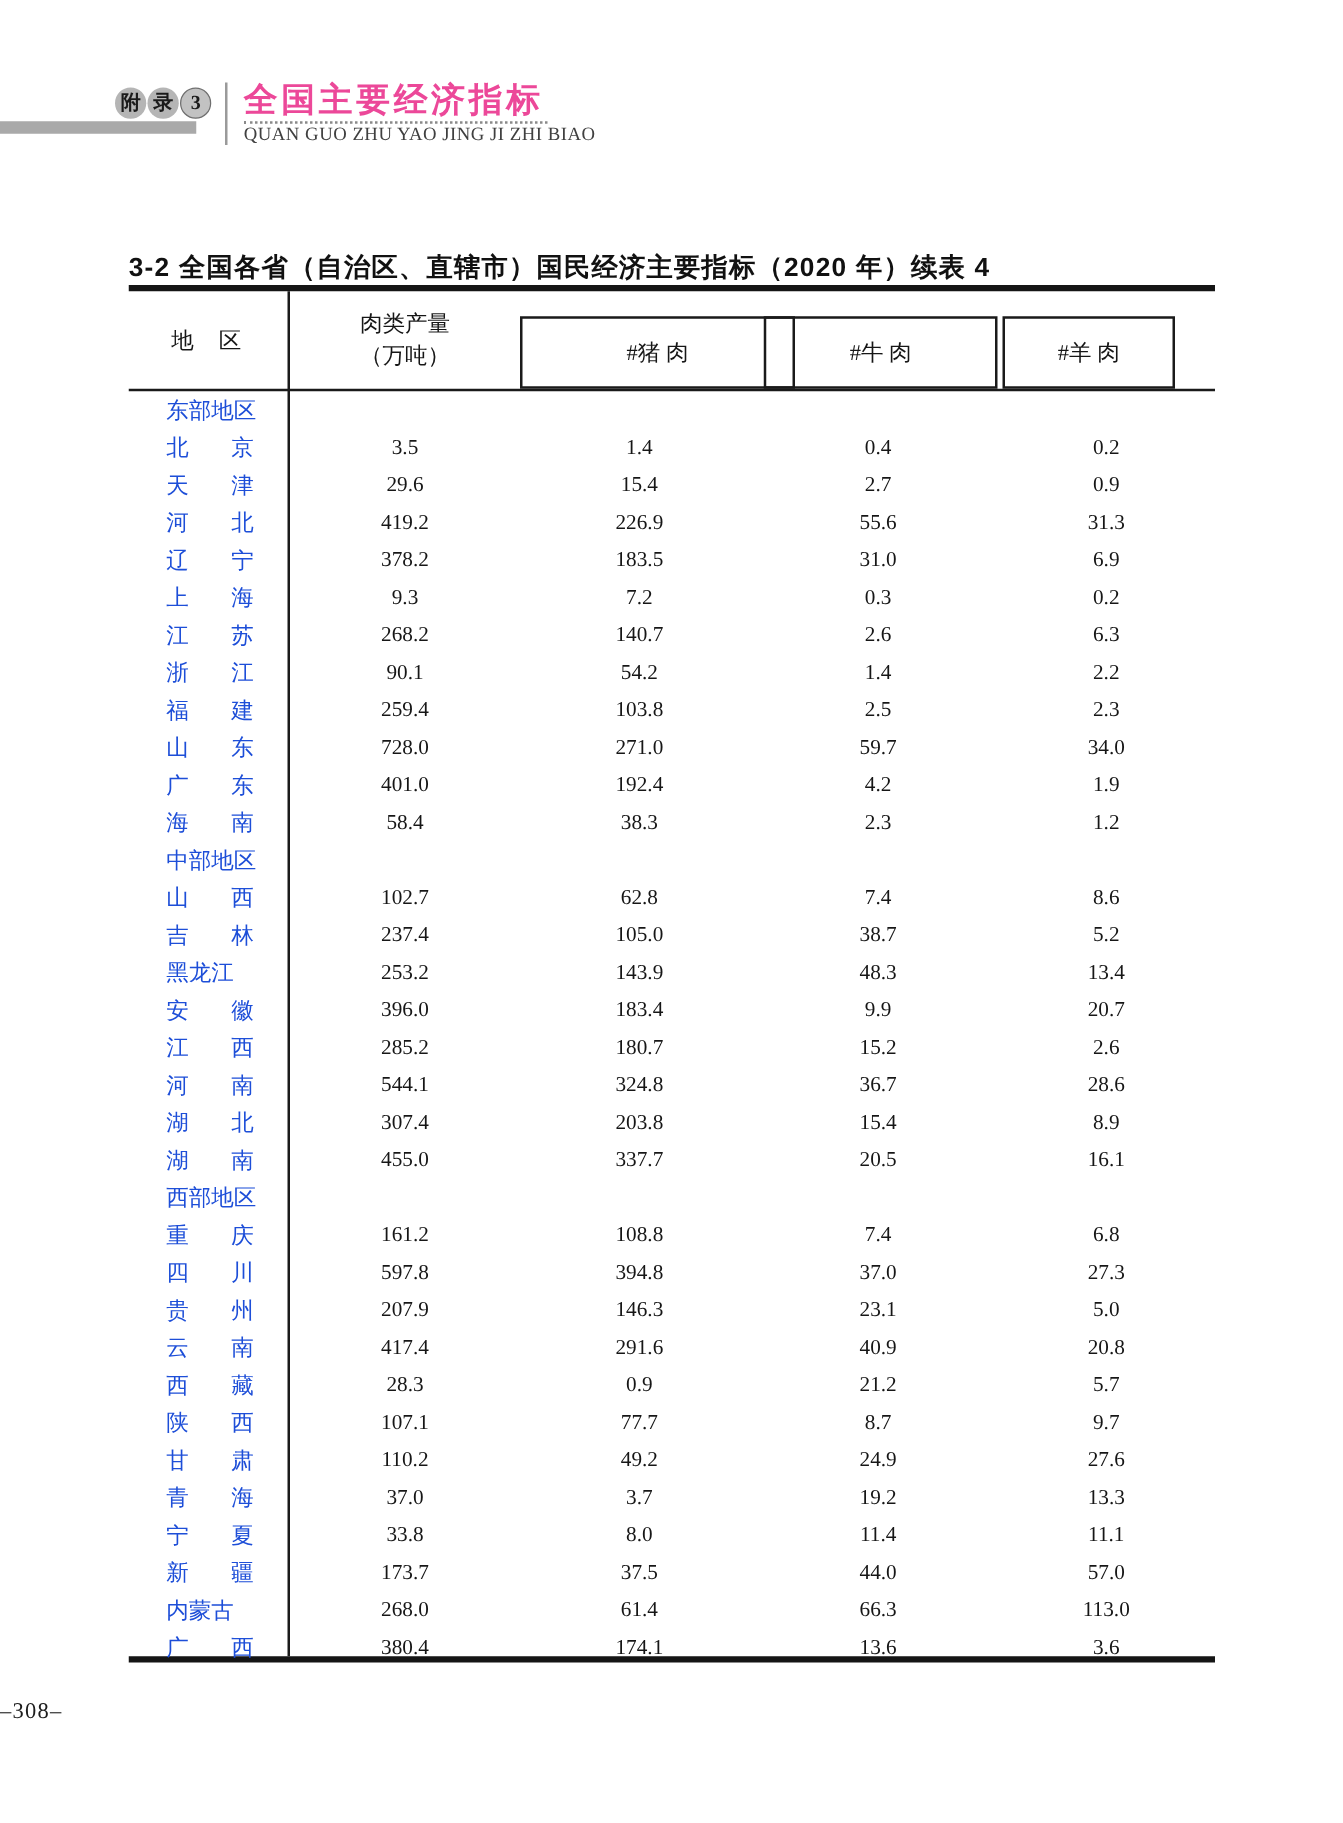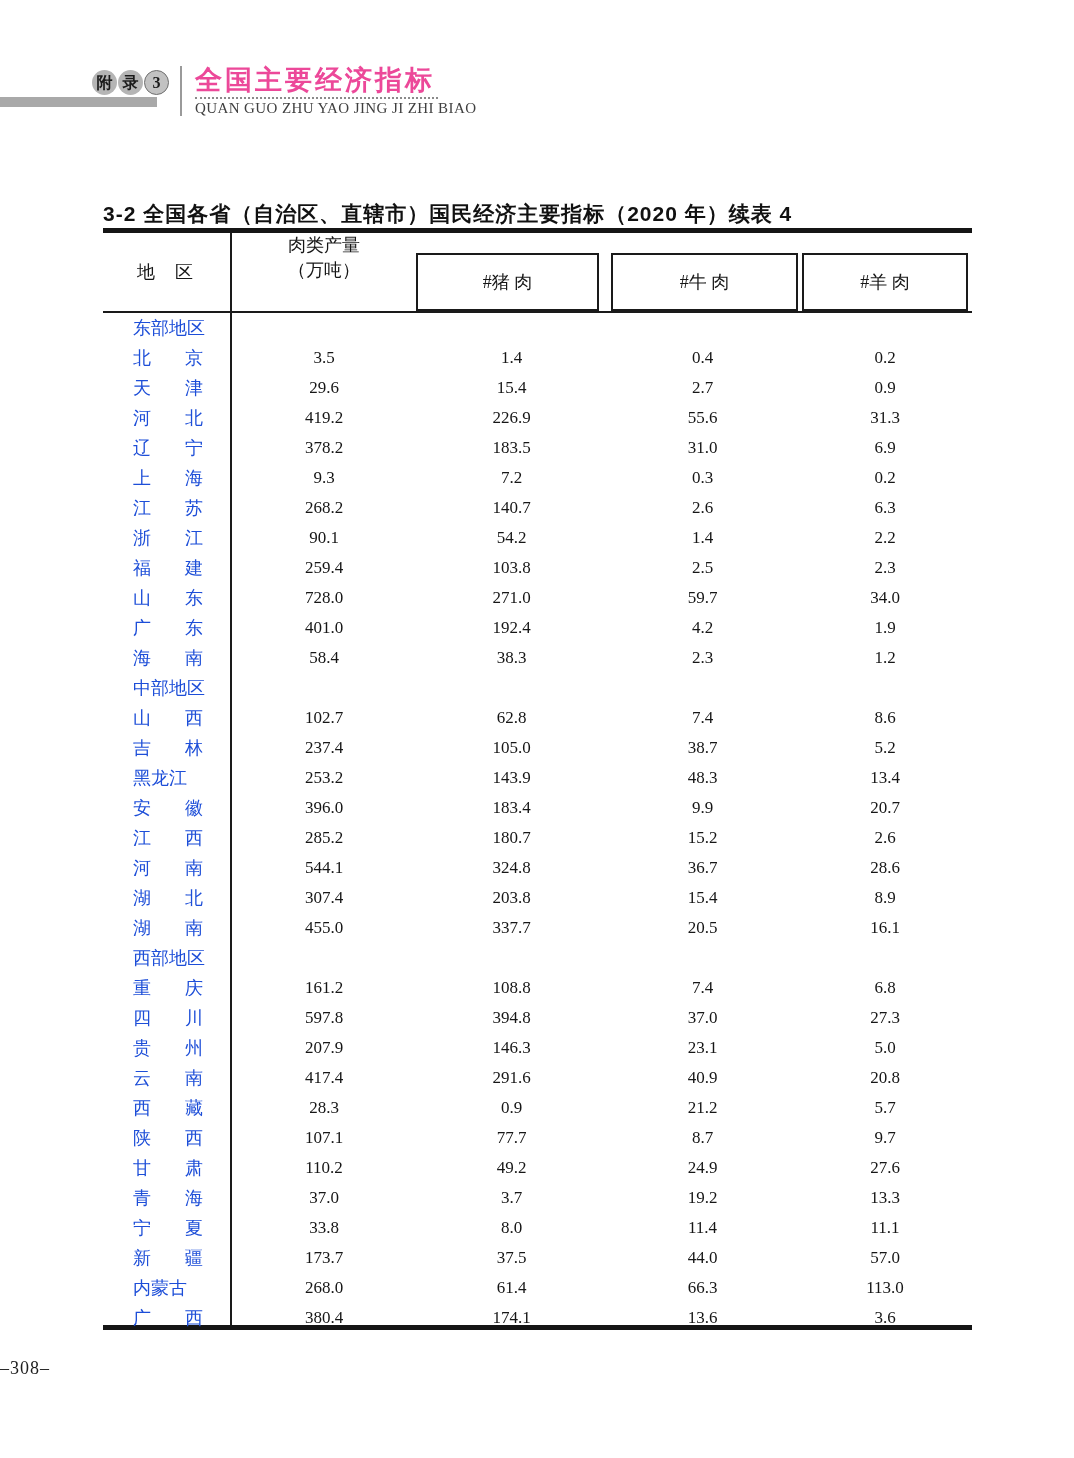--- a/index.html
+++ b/index.html
@@ -47,32 +47,32 @@
   }
   .vdivider{position:absolute;left:127px;top:0;bottom:0;width:2px;background:#1a1a1a;}
   .thead{position:relative;height:80px;border-bottom:2px solid #1a1a1a;box-sizing:border-box;}
   .h-region{
     position:absolute;left:34px;top:0;height:78px;width:56px;
     display:flex;justify-content:space-between;align-items:center;
     font-size:18px;color:#161616;
   }
   .h-meat{
     position:absolute;left:129px;top:0;width:184px;height:78px;
-    display:flex;flex-direction:column;justify-content:flex-start;align-items:center;
+    display:flex;flex-direction:column;justify-content:center;align-items:center;
     font-size:18px;line-height:25px;color:#161616;
   }
   .h-box{
     position:absolute;top:20px;height:58px;box-sizing:border-box;
     border:2px solid #1a1a1a;
     display:flex;align-items:center;justify-content:center;
     font-size:18px;color:#161616;
   }
-  .h-box.pork{left:313px;width:183px;}
+  .h-box.pork{left:313px;width:220px;}
   .h-box.beef{left:508px;width:187px;}
-  .h-box.mutton{left:699px;width:166px;}
+  .h-box.mutton{left:699px;width:138px;}
   
   .tbody{position:relative;}
   .trow{
     display:grid;grid-template-columns:129px 184px 191px 191px 174px;
     height:30px;line-height:30px;
   }
   .c{overflow:hidden;}
   .c0{padding-left:0;}
   .rname{
     display:inline-flex;margin-left:30px;font-size:18px;color:#1d4ed8;white-space:nowrap;

